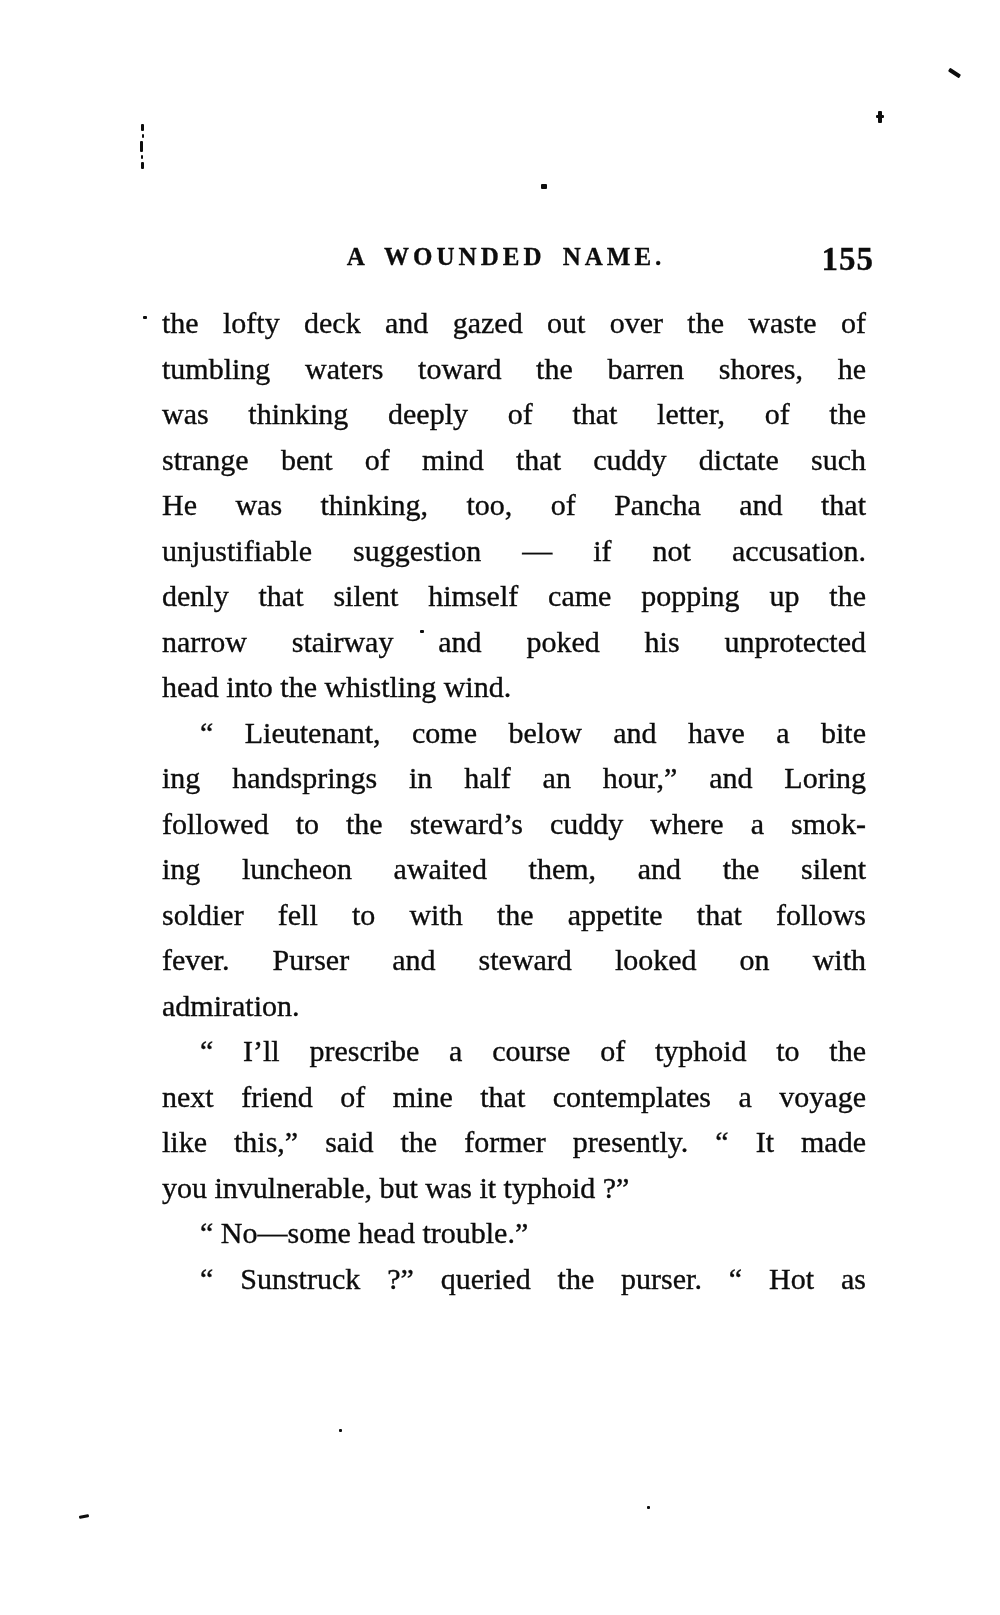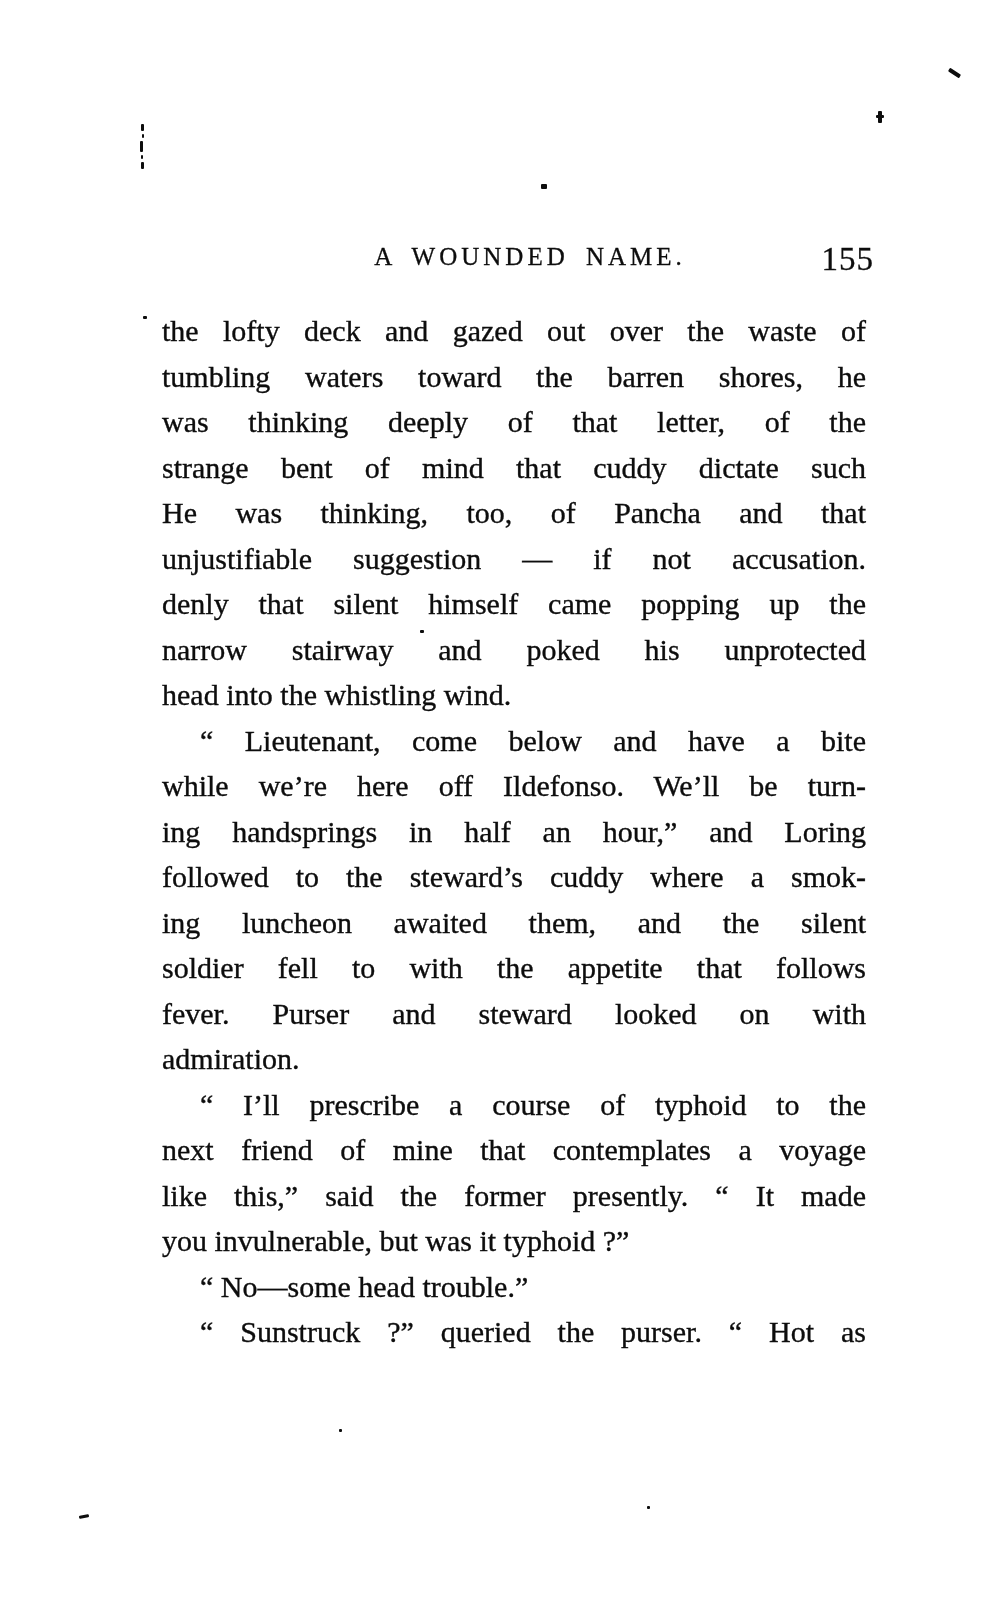--- a/index.html
+++ b/index.html
@@ -10,40 +10,40 @@
     overflow: hidden;
     font-family: "Liberation Serif", "DejaVu Serif", serif;
     color: #0d0d0d;
   }
   .page {
     position: absolute; inset: 0;
     background: #ffffff;
   }
   .running-head-title {
     position: absolute;
-    left: 178px; width: 704px; top: 243px;
+    left: 154px; width: 704px; top: 243px;
     text-align: center;
     font-size: 25px;
-    font-weight: normal;
+    font-weight: bold;
     letter-spacing: 4px;
     word-spacing: 7px;
     white-space: nowrap;
     -webkit-text-stroke: 0.3px #0d0d0d;
   }
   .running-head-folio {
     position: absolute;
     right: 126px; top: 241px;
     font-size: 33px;
-    font-weight: normal;
+    font-weight: bold;
     letter-spacing: 1px;
     -webkit-text-stroke: 0.3px #0d0d0d;
   }
   .text-block {
     position: absolute;
-    left: 162px; top: 308px; width: 704px;
+    left: 162px; top: 300px; width: 704px;
   }
   .text-line {
     height: 45.5px;
     line-height: 45.5px;
     font-size: 30px;
     white-space: normal;
     text-align: justify;
     text-align-last: justify;
     -webkit-text-stroke: 0.35px #0d0d0d;
   }
@@ -73,21 +73,20 @@
       <div class="text-line">the lofty deck and gazed out over the waste of</div>
       <div class="text-line">tumbling waters toward the barren shores, he</div>
       <div class="text-line">was thinking deeply of that letter, of the</div>
       <div class="text-line">strange bent of mind that cuddy dictate such</div>
       <div class="text-line">He was thinking, too, of Pancha and that</div>
       <div class="text-line">unjustifiable suggestion — if not accusation.</div>
       <div class="text-line">denly that silent himself came popping up the</div>
       <div class="text-line">narrow stairway and poked his unprotected</div>
       <div class="text-line para-end">head into the whistling wind.</div>
       <div class="text-line indent">“ Lieutenant, come below and have a bite</div>
-      <div class="text-line">while we’re here off Ildefonso.  We’ll be turn-</div>
       <div class="text-line">ing handsprings in half an hour,” and Loring</div>
       <div class="text-line">followed to the steward’s cuddy where a smok-</div>
       <div class="text-line">ing luncheon awaited them, and the silent</div>
       <div class="text-line">soldier fell to with the appetite that follows</div>
       <div class="text-line">fever.  Purser and steward looked on with</div>
       <div class="text-line para-end">admiration.</div>
       <div class="text-line indent">“ I’ll prescribe a course of typhoid to the</div>
       <div class="text-line">next friend of mine that contemplates a voyage</div>
       <div class="text-line">like this,” said the former presently.  “ It made</div>
       <div class="text-line para-end">you invulnerable, but was it typhoid ?”</div>

